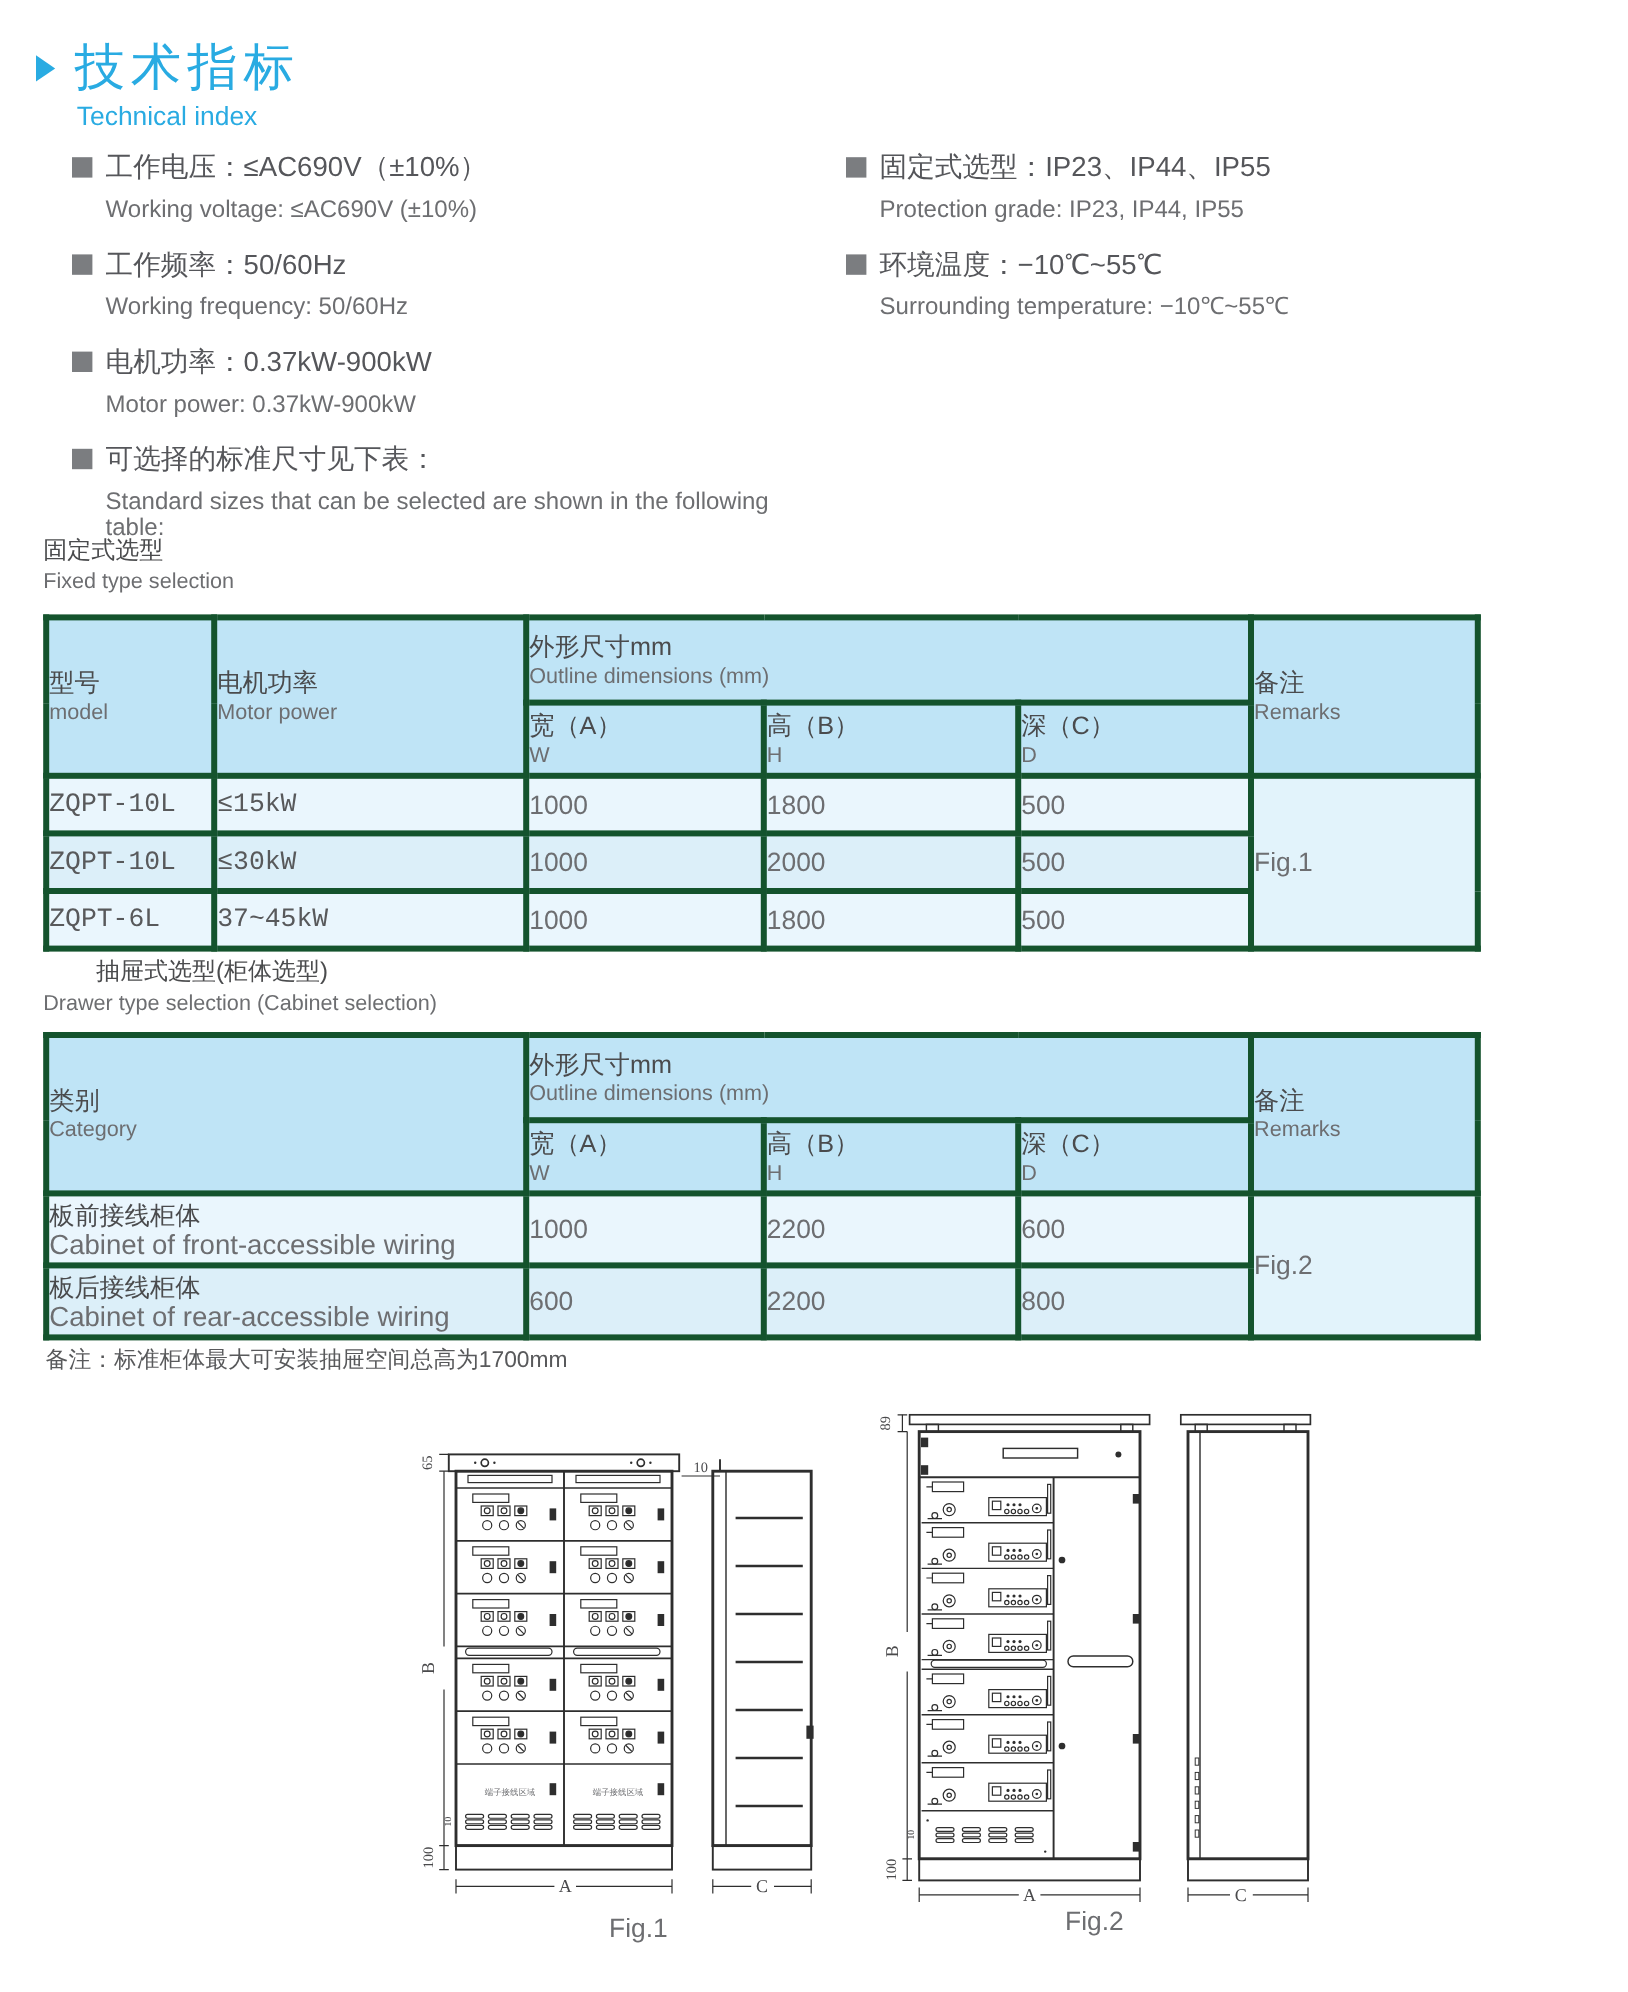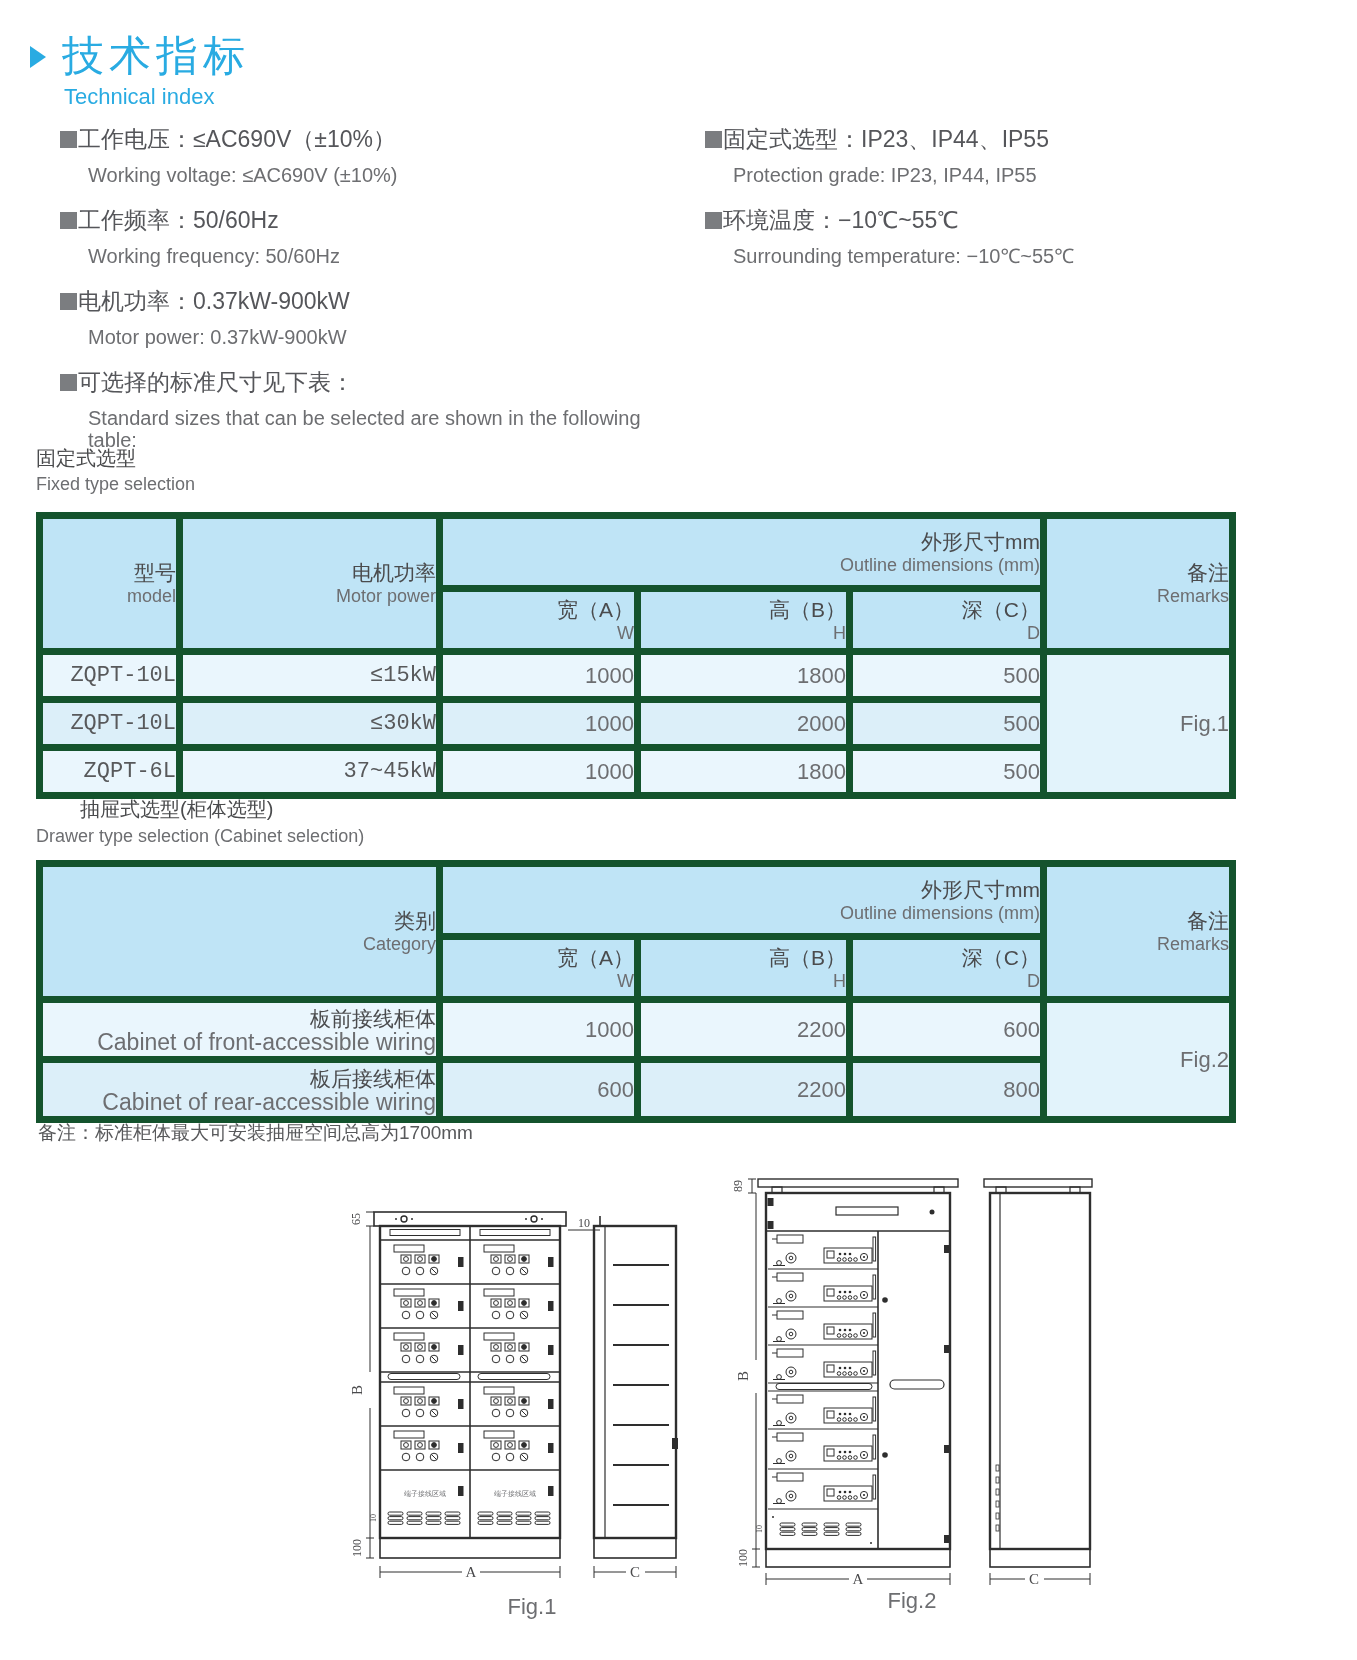--- a/index.html
+++ b/index.html
@@ -7,43 +7,43 @@
         font-family:"Liberation Sans",sans-serif;color:#58595B;}
   
   .tri{position:absolute;left:30px;top:46px;width:0;height:0;
        border-left:16px solid #29ABE2;border-top:11px solid transparent;border-bottom:11px solid transparent;}
   .title-cn{position:absolute;left:62px;top:28px;font-size:42px;color:#29ABE2;letter-spacing:5px;}
   .title-en{position:absolute;left:64px;top:84px;font-size:22px;color:#29ABE2;}
   
   .specs{position:absolute;top:126px;width:630px;}
   .specs.left{left:60px;} .specs.right{left:705px;}
   .spec{margin-bottom:21px;}
-  .spec .cnl{font-size:23px;color:#55565A;display:flex;align-items:center;gap:1px;line-height:26px;}
+  .spec .cnl{font-size:23px;color:#55565A;display:flex;align-items:center;gap:11px;line-height:26px;}
   .sq{width:17px;height:17px;background:#7B7D80;flex:0 0 auto;}
   .spec .enl{font-size:20px;color:#6D6E71;margin:12px 0 0 28px;line-height:22px;}
   
   .seclab-cn{position:absolute;font-size:20px;color:#4A4B4D;}
   .seclab-en{position:absolute;font-size:18px;color:#6D6E71;}
   
   .twrap{position:absolute;left:36px;width:1193px;}
   table{border-collapse:collapse;table-layout:fixed;width:100%;}
-  th,td{border:7px solid #14532d;padding:0;text-align:right;vertical-align:middle;font-weight:normal;}
+  th,td{border:5px solid #14532d;padding:0;text-align:left;vertical-align:middle;font-weight:normal;}
   thead th{background:#BFE4F6;}
   .hcn{font-size:21px;color:#4A4B4D;line-height:25px;}
   .hen{font-size:18px;color:#6D6E71;line-height:22px;}
   .thr1 th{height:66px;}
   .thr2 th{height:56px;}
   tbody tr.rA td{background:#EAF6FD;}
   tbody tr.rB td{background:#DCEFF9;}
   tbody td{font-size:22px;color:#6D6E71;}
   tbody td.cmod,tbody td.cpow{color:#58595B;font-family:Liberation Mono, monospace;}
   td.remarks{background:#E2F3FB !important;font-size:22px;color:#6D6E71;}
   .t1 tbody tr{height:48px;}
   .t2 tbody tr{height:60px;}
-  .ccn{font-size:21px;color:#4A4B4D;line-height:24px;padding-left:28px;}
+  .ccn{font-size:21px;color:#4A4B4D;line-height:24px;}
   .cen{font-size:23px;color:#6D6E71;line-height:22px;}
   
   .note-cn{position:absolute;left:38px;top:1120px;font-size:19px;color:#58595B;}
   .note-en{position:absolute;left:38px;top:1148px;font-size:19px;color:#6D6E71;}
   
   svg{position:absolute;}
   svg .ln{stroke:#2e2e2e;fill:none;}
   svg .dk{fill:#2e2e2e;stroke:none;}
   svg .fc{fill:#2e2e2e;}
   svg text.dim{font-family:"Liberation Serif",serif;fill:#4A4A4C;}

